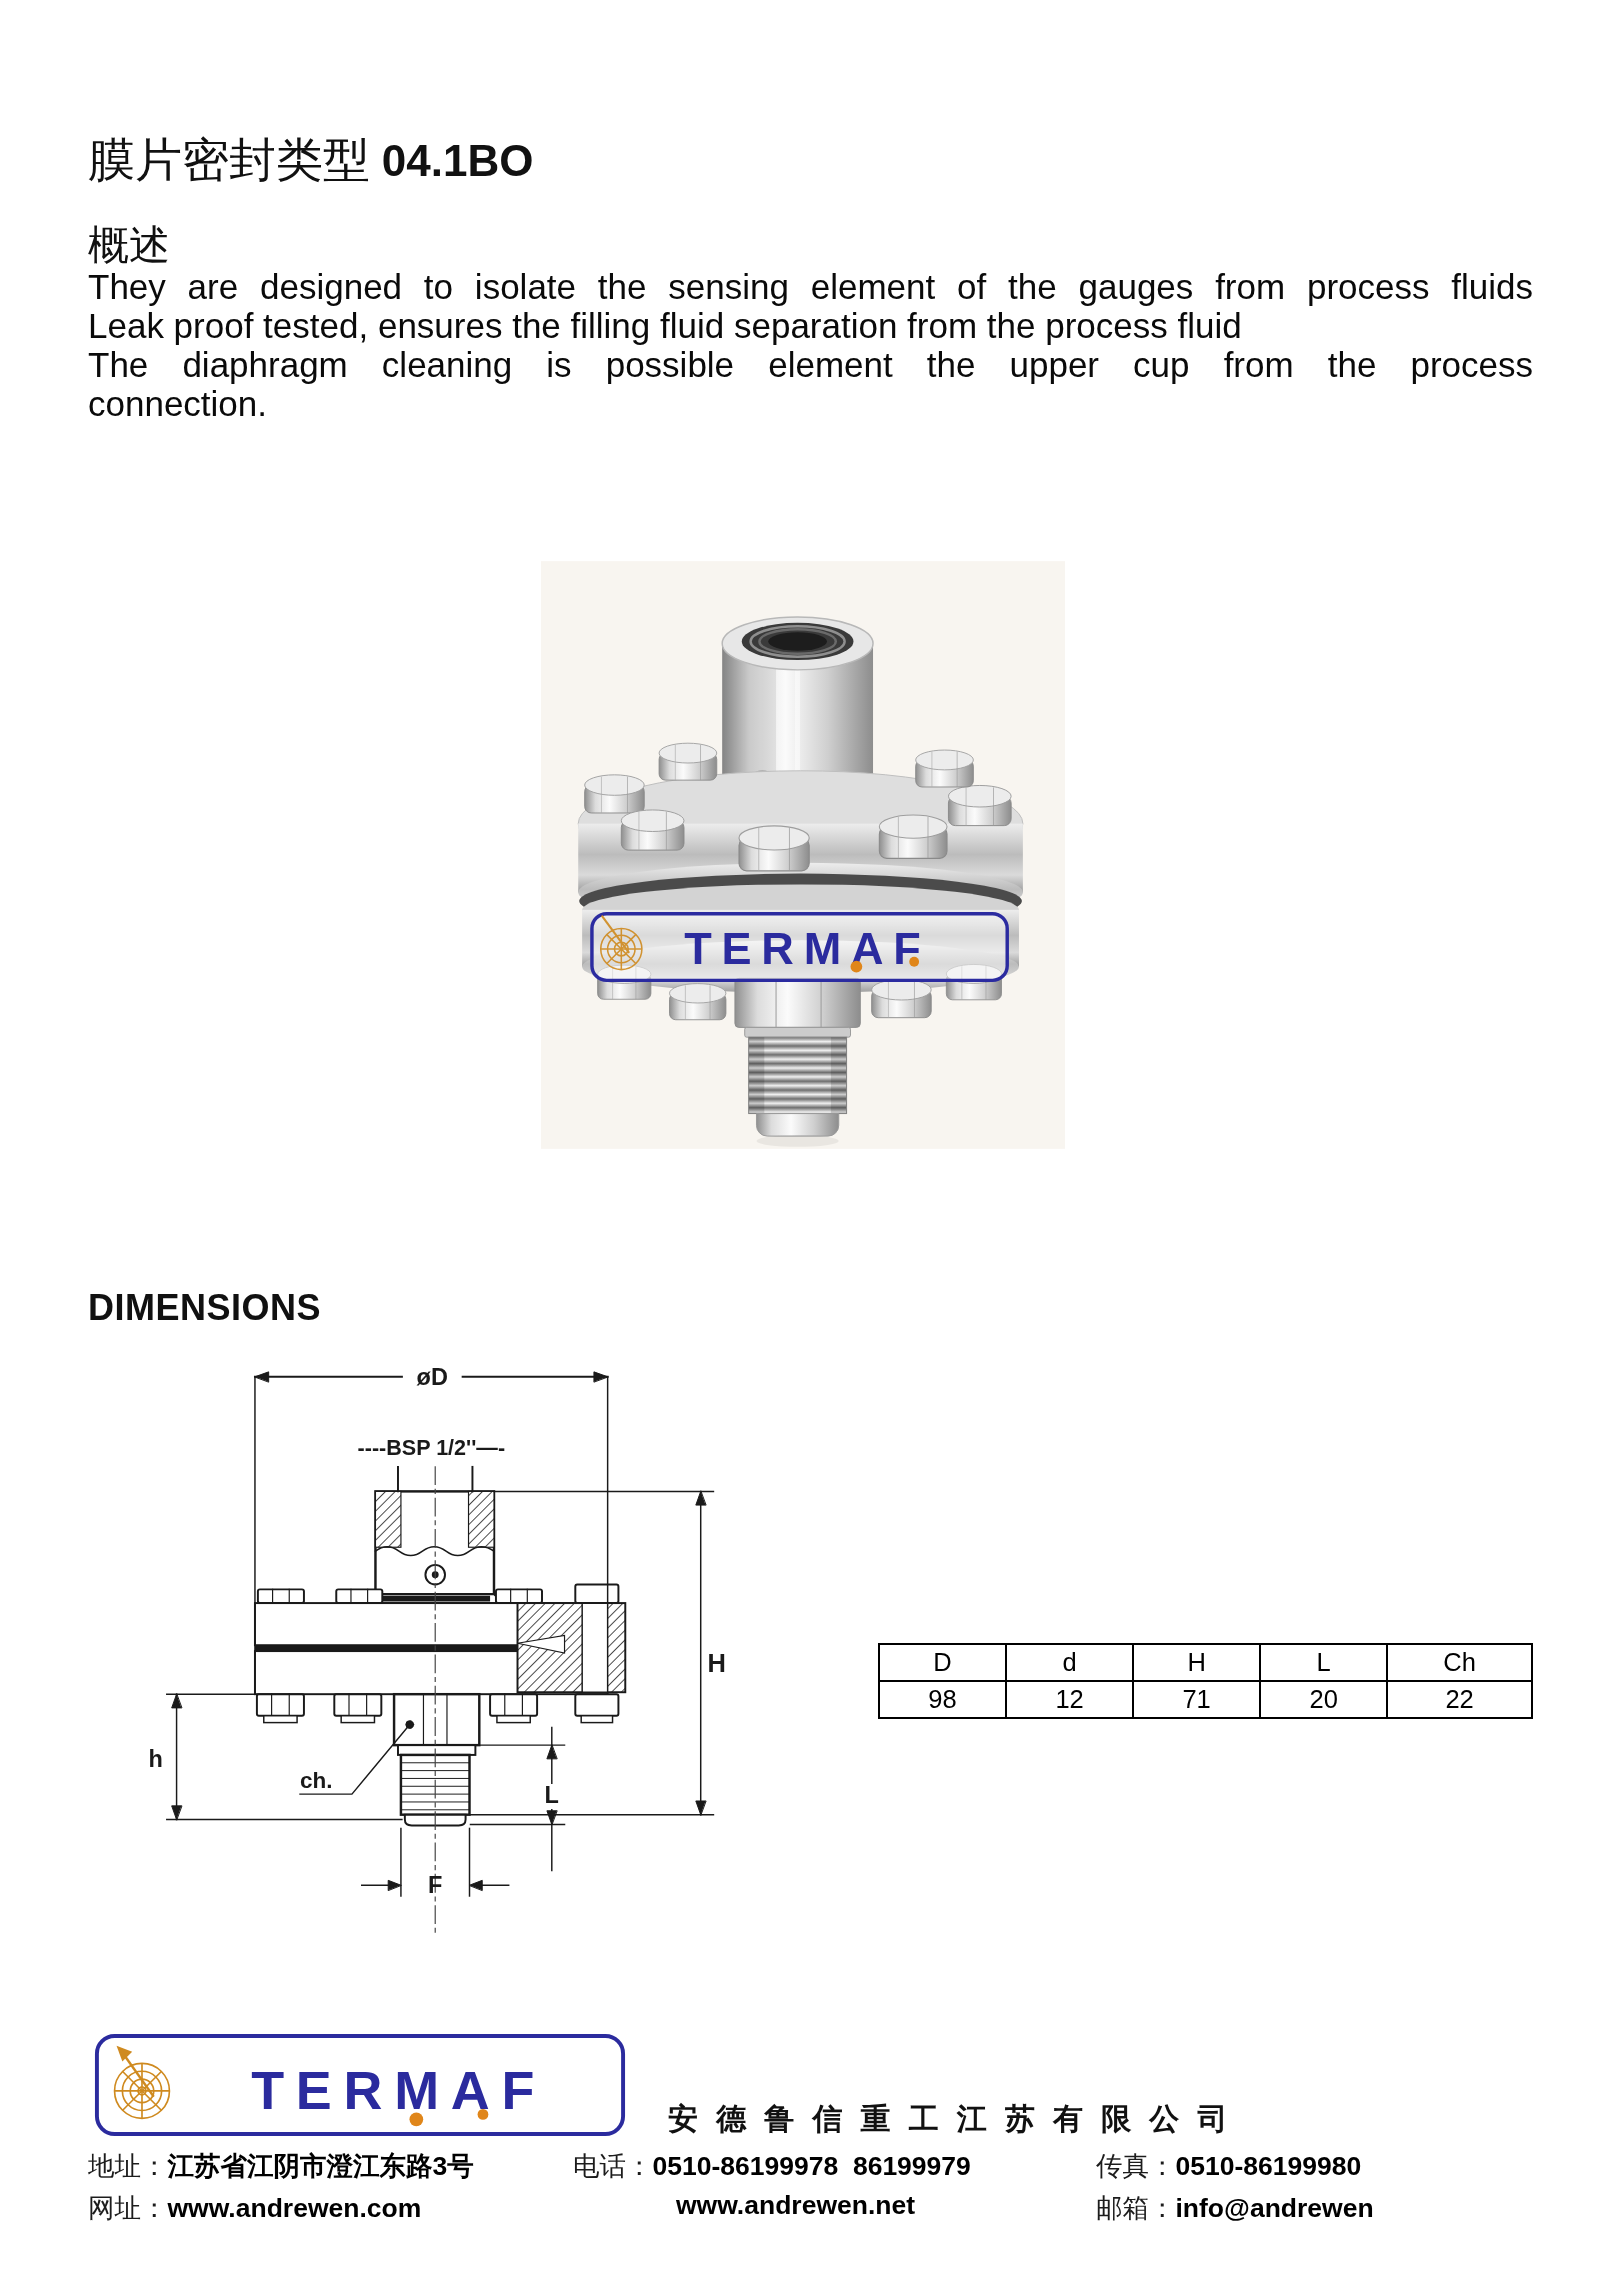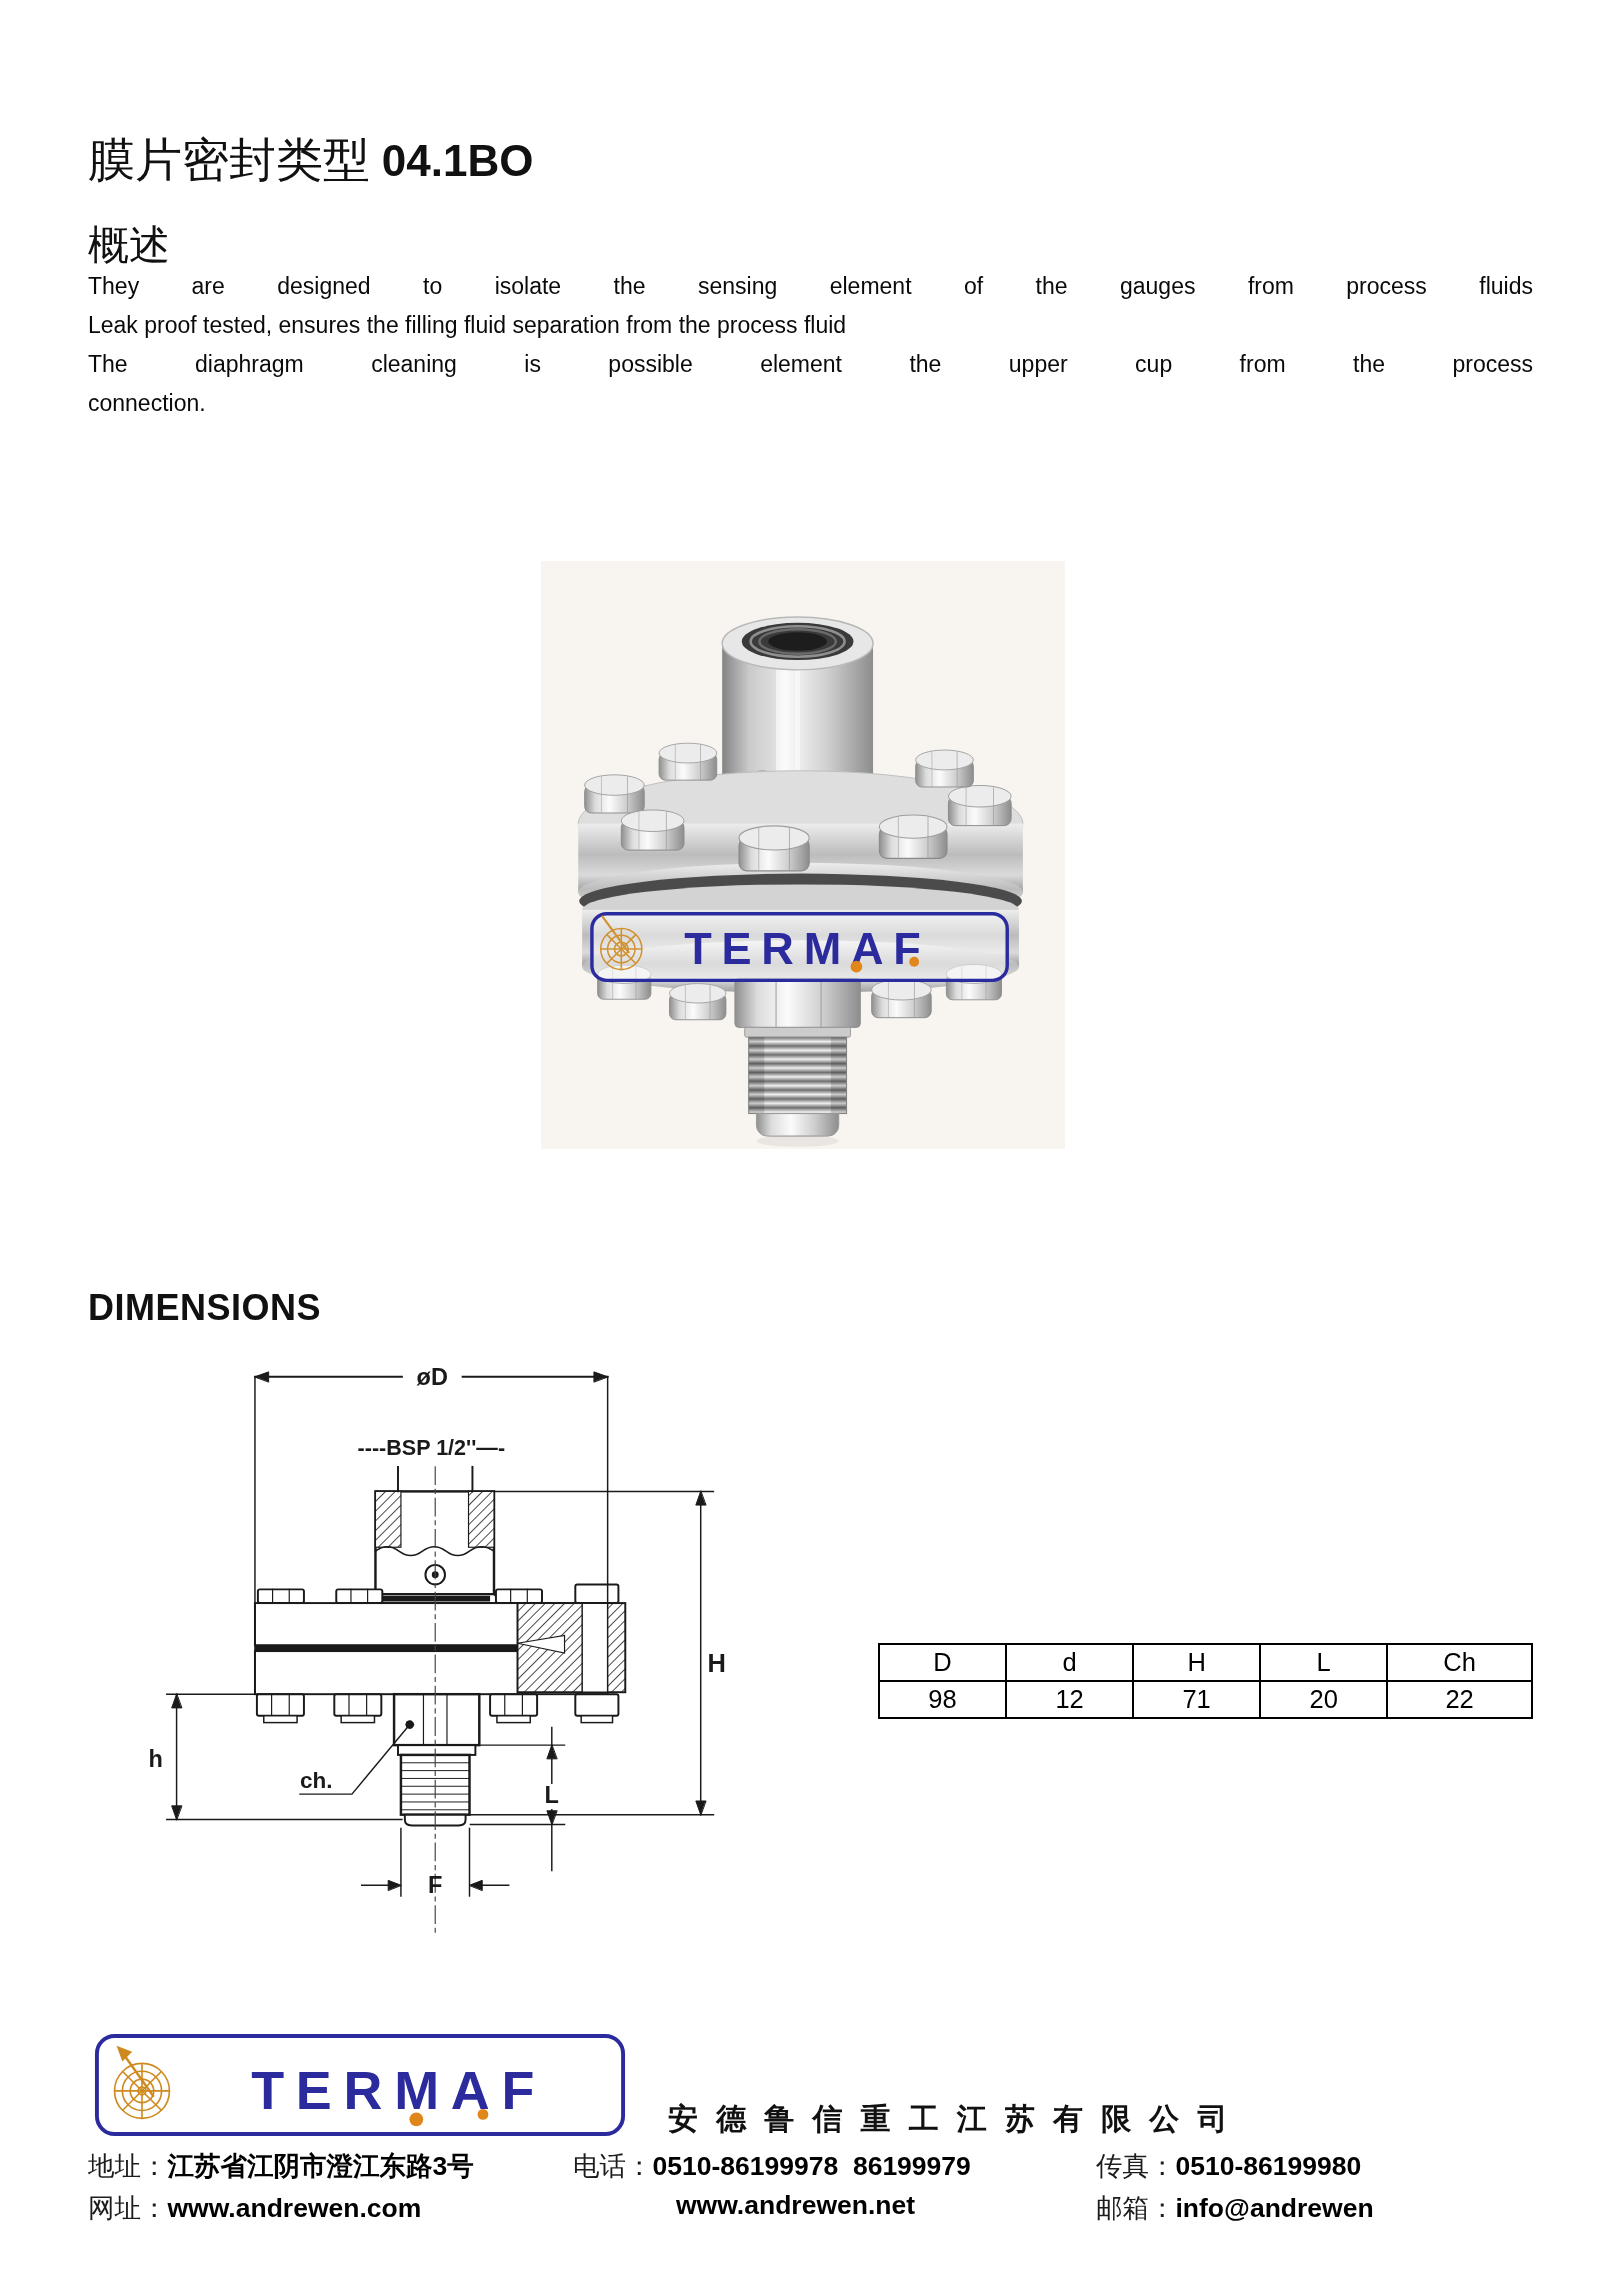--- a/index.html
+++ b/index.html
@@ -4,21 +4,21 @@
 <style>
   html,body{margin:0;padding:0;background:#888;}
   #page{position:relative;width:1621px;height:2293px;background:#ffffff;
         font-family:"Liberation Sans",sans-serif;color:#111;overflow:hidden;}
   .abs{position:absolute;}
   #title{left:88px;top:98px;font-size:47px;font-weight:normal;
          font-family:"Liberation Serif","DejaVu Serif",serif;white-space:nowrap;}
   #title .model{font-family:"Liberation Sans",sans-serif;font-weight:bold;font-size:44px;}
   #overview-heading{left:88px;top:184px;font-size:41px;
          font-family:Liberation Sans, sans-serif;font-weight:normal;}
-  #overview-text{left:88px;top:267px;width:1445px;font-size:23px;line-height:39px;color:#0a0a0a;}
+  #overview-text{left:88px;top:267px;width:1445px;font-size:35px;line-height:39px;color:#0a0a0a;}
   #overview-text .pline{text-align:justify;}
   #overview-text .jl{text-align-last:justify;}
   #dimensions-heading{left:88px;top:1257px;font-size:36px;font-weight:bold;letter-spacing:0.5px;}
   table#dimtable{position:absolute;left:878px;top:1643px;width:655px;border-collapse:collapse;
         font-size:25.5px;text-align:center;color:#000;}
   table#dimtable td{border:2px solid #000;height:35px;padding:0;}
   #company-name{left:668px;top:2099px;font-size:30px;font-weight:bold;letter-spacing:4.9px;white-space:nowrap;}
   .contact{font-size:26.5px;white-space:pre;}
   .contact .lbl{font-weight:normal;color:#1c1c1c;}
   .contact .val{font-weight:bold;color:#000;}

